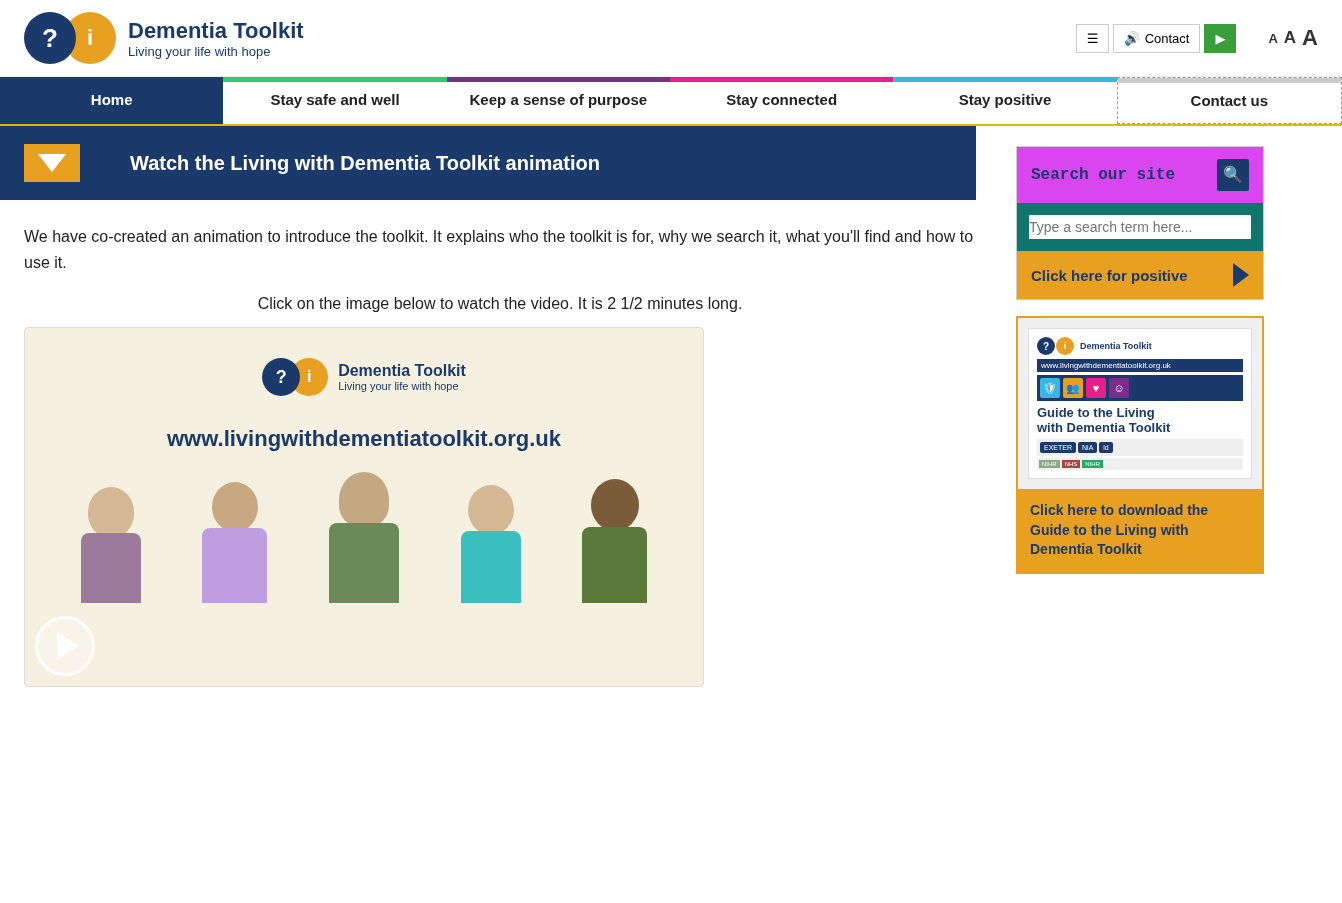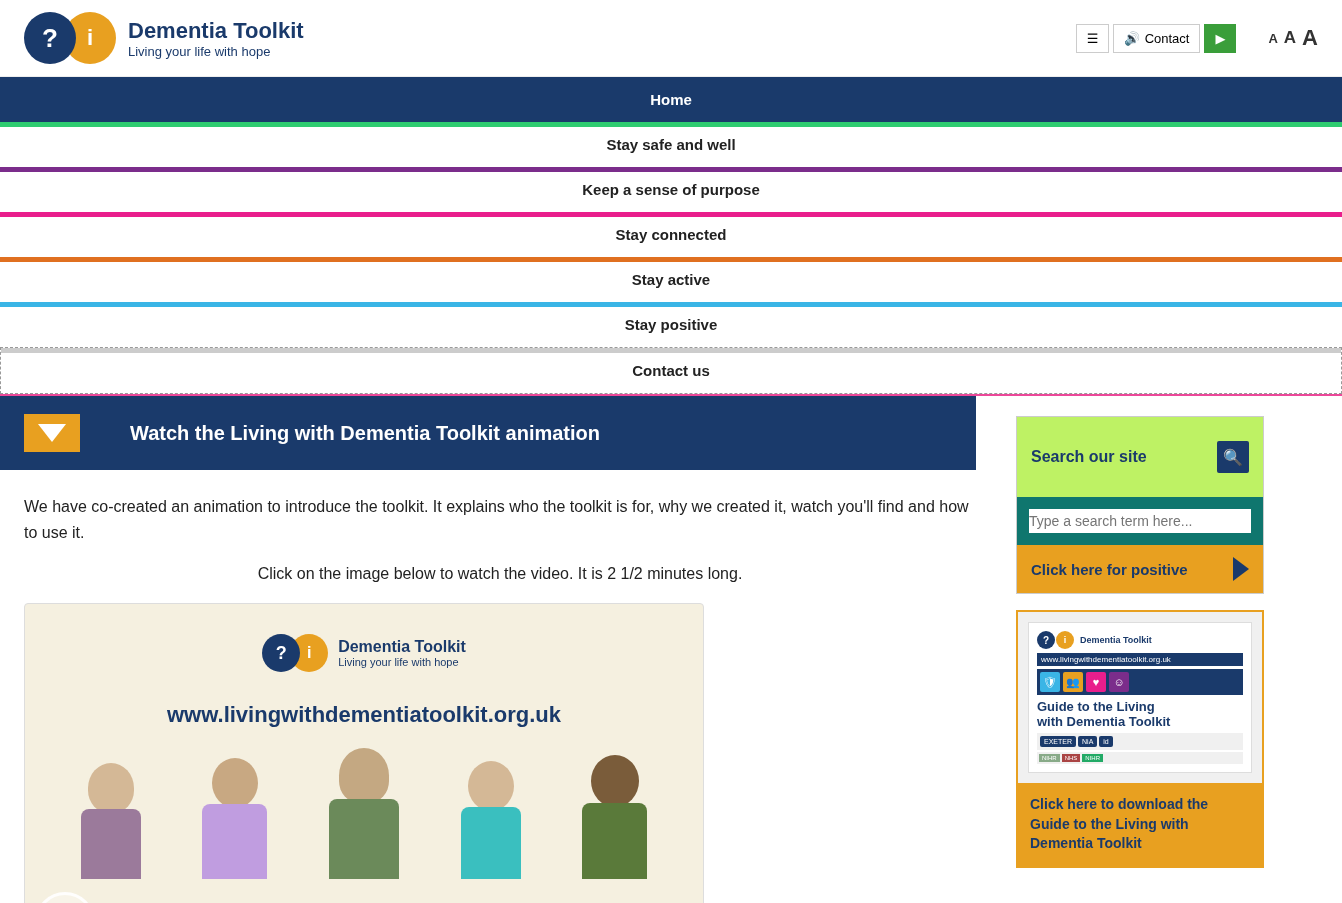--- a/index.html
+++ b/index.html
@@ -81,22 +81,21 @@
     }
     .font-size-controls span { cursor: pointer; color: #333; font-weight: bold; }
     .font-size-controls .fs-small { font-size: 13px; }
     .font-size-controls .fs-med { font-size: 17px; }
     .font-size-controls .fs-large { font-size: 22px; }
 
     
     .nav {
       display: flex;
       align-items: stretch;
-      border-bottom: 2px solid #ec4899;
-      flex-direction: column;
+      border-bottom: 2px solid #eab308;
     }
     .nav-item {
       flex: 1;
       text-align: center;
       padding: 14px 10px;
       font-size: 15px;
       font-weight: 600;
       cursor: pointer;
       border: none;
       background: #fff;
@@ -162,21 +161,21 @@
 
     .intro-text {
       font-size: 16px;
       line-height: 1.6;
       margin-bottom: 20px;
       color: #222;
     }
     .click-text {
       text-align: center;
       font-size: 16px;
-      margin-bottom: 20px;
+      margin-bottom: 14px;
       color: #222;
     }
 
     
     .video-container {
       background: #f5f0e0;
       border: 1px solid #ddd;
       border-radius: 4px;
       padding: 30px 20px 20px;
       display: flex;
@@ -257,26 +256,27 @@
     .sidebar {
       width: 280px;
       flex-shrink: 0;
       padding: 20px 16px;
     }
     .search-widget {
       border: 1px solid #ccc;
       margin-bottom: 16px;
     }
     .search-header {
-      background: #bef264;
+      background: #d946ef;
       color: #1a3a6b;
       display: flex;
       align-items: center;
       justify-content: space-between;
-      padding: 24px 14px;
+      padding: 12px 14px;
+      font-family: Liberation Mono, monospace;
     }
     .search-header-title {
       font-size: 16px;
       font-weight: 700;
     }
     .search-icon-box {
       background: #1a3a6b;
       color: white;
       width: 32px; height: 32px;
       display: flex; align-items: center; justify-content: center;
@@ -435,45 +435,41 @@
   </div>
   <div class="nav-item">
     <div class="nav-bar" style="background:#7b2d8b;"></div>
     Keep a sense of purpose
   </div>
   <div class="nav-item">
     <div class="nav-bar" style="background:#e91e8c;"></div>
     Stay connected
   </div>
   <div class="nav-item">
-    <div class="nav-bar" style="background:#e07020;"></div>
-    Stay active
-  </div>
-  <div class="nav-item">
     <div class="nav-bar" style="background:#3ab5e6;"></div>
     Stay positive
   </div>
   <div class="nav-item contact-us">
     <div class="nav-bar" style="background:#ccc;"></div>
     Contact us
   </div>
 </nav>
 
 <div class="main-layout">
 
   <div class="content-area">
 
     <div class="animation-banner">
       <div class="banner-triangle-container">
         <div class="banner-triangle-down"></div>
       </div>
       <span class="banner-title">Watch the Living with Dementia Toolkit animation</span>
     </div>
 
-    <p class="intro-text">We have co-created an animation to introduce the toolkit. It explains who the toolkit is for, why we created it, watch you'll find and how to use it.</p>
+    <p class="intro-text">We have co-created an animation to introduce the toolkit. It explains who the toolkit is for, why we search it, what you'll find and how to use it.</p>
 
     <p class="click-text">Click on the image below to watch the video. It is 2 1/2 minutes long.</p>
 
     <div class="video-container" style="position:relative;">
       <div class="video-logo">
         <div class="video-logo-icons">
           <div class="vl-q">?</div>
           <div class="vl-i">i</div>
         </div>
         <div class="video-logo-text">

